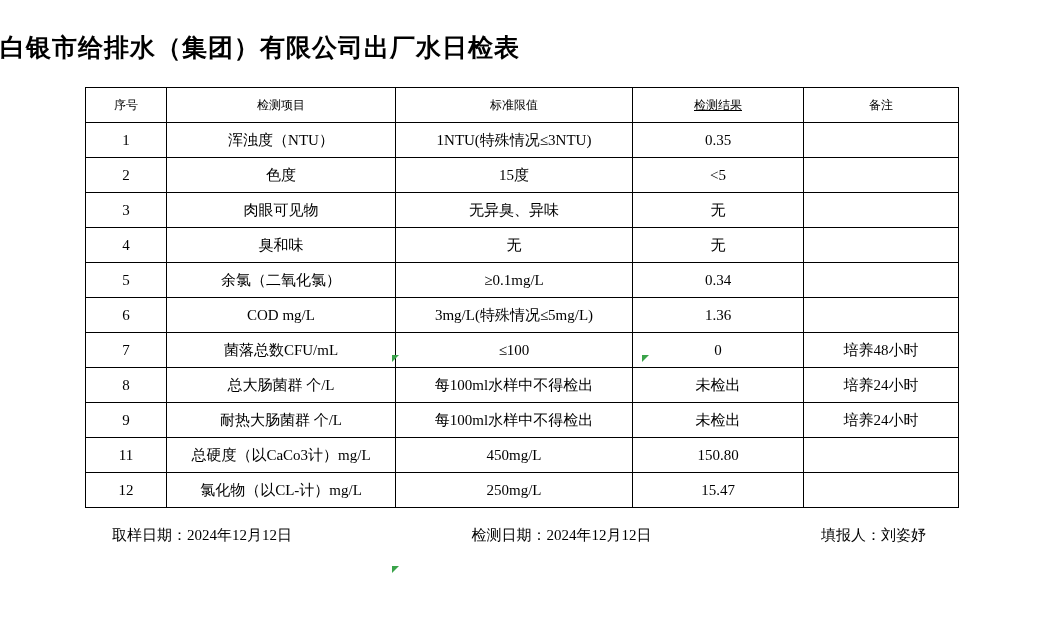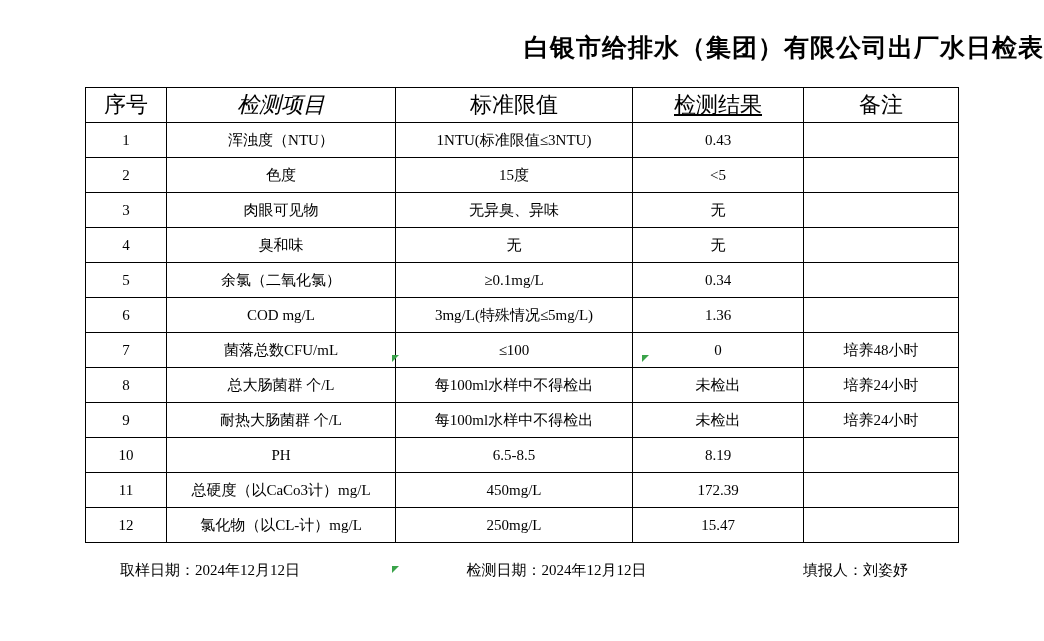--- a/index.html
+++ b/index.html
@@ -14,21 +14,21 @@
     color: #000000;
     overflow: hidden;
   }
   .page {
     position: relative;
     width: 1044px;
     height: 641px;
     box-sizing: border-box;
   }
   .doc-title {
-    text-align: right;
+    text-align: left;
     font-family: "Liberation Serif", serif;
     font-size: 25px;
     font-weight: bold;
     letter-spacing: 1px;
     padding-top: 33px;
     padding-bottom: 0;
     line-height: 1.2;
   }
   table.report {
     border-collapse: collapse;
@@ -39,25 +39,25 @@
   table.report td, table.report th {
     border: 1px solid #000000;
     height: 34px;
     text-align: center;
     vertical-align: middle;
     font-size: 15px;
     font-family: "Liberation Serif", serif;
     padding: 0 2px;
   }
   table.report thead td {
-    font-size: 22px;
+    font-size: 12px;
     margin-top: 32px;
   }
   .col-idx { width: 76px; }
-  .col-item { width: 224px; font-style: italic; }
+  .col-item { width: 224px; }
   .col-limit { width: 232px; }
   .col-result { width: 166px; text-decoration: underline; }
   .col-note { width: 150px; }
 
   .cell-num {
     font-family: "Liberation Mono", monospace;
     font-size: 14px;
     letter-spacing: 0px;
   }
   .mixed {
@@ -70,23 +70,23 @@
     justify-content: space-between;
     align-items: center;
     font-size: 15px;
     font-family: "Liberation Serif", serif;
     padding: 0 10px;
     box-sizing: border-box;
   }
   .footer > div {
     white-space: nowrap;
   }
-  .footer .f-sample { margin-left: 28px; }
+  .footer .f-sample { margin-left: 20px; }
   .footer .f-test { margin-left: 10px; }
-  .footer .f-reporter { margin-right: 44px; }
+  .footer .f-reporter { margin-right: 26px; }
   .marker {
     position: absolute;
     width: 0;
     height: 0;
     border-left: 7px solid #3aa34a;
     border-bottom: 7px solid transparent;
   }
   .marker.m1 { left: 392px; top: 355px; }
   .marker.m2 { left: 392px; top: 566px; }
   .marker.m3 { left: 642px; top: 355px; }
@@ -105,22 +105,22 @@
         <td class="col-item">检测项目</td>
         <td class="col-limit">标准限值</td>
         <td class="col-result">检测结果</td>
         <td class="col-note">备注</td>
       </tr>
     </thead>
     <tbody>
       <tr>
         <td class="cell-num">1</td>
         <td class="mixed">浑浊度（NTU）</td>
-        <td class="mixed">1NTU(标准限值≤3NTU)</td>
-        <td class="cell-num">0.43</td>
+        <td class="mixed">1NTU(特殊情况≤3NTU)</td>
+        <td class="cell-num">0.35</td>
         <td></td>
       </tr>
       <tr>
         <td class="cell-num">2</td>
         <td>色度</td>
         <td class="mixed">15度</td>
         <td class="cell-num">&lt;5</td>
         <td></td>
       </tr>
       <tr>
@@ -166,31 +166,24 @@
         <td>培养24小时</td>
       </tr>
       <tr>
         <td class="cell-num">9</td>
         <td class="mixed">耐热大肠菌群 个/L</td>
         <td class="mixed">每100ml水样中不得检出</td>
         <td>未检出</td>
         <td>培养24小时</td>
       </tr>
       <tr>
-        <td class="cell-num">10</td>
-        <td class="cell-num">PH</td>
-        <td class="cell-num">6.5-8.5</td>
-        <td class="cell-num">8.19</td>
-        <td></td>
-      </tr>
-      <tr>
         <td class="cell-num">11</td>
         <td class="mixed">总硬度（以CaCo3计）mg/L</td>
         <td class="cell-num">450mg/L</td>
-        <td class="cell-num">172.39</td>
+        <td class="cell-num">150.80</td>
         <td></td>
       </tr>
       <tr>
         <td class="cell-num">12</td>
         <td class="mixed">氯化物（以CL-计）mg/L</td>
         <td class="cell-num">250mg/L</td>
         <td class="cell-num">15.47</td>
         <td></td>
       </tr>
     </tbody>

